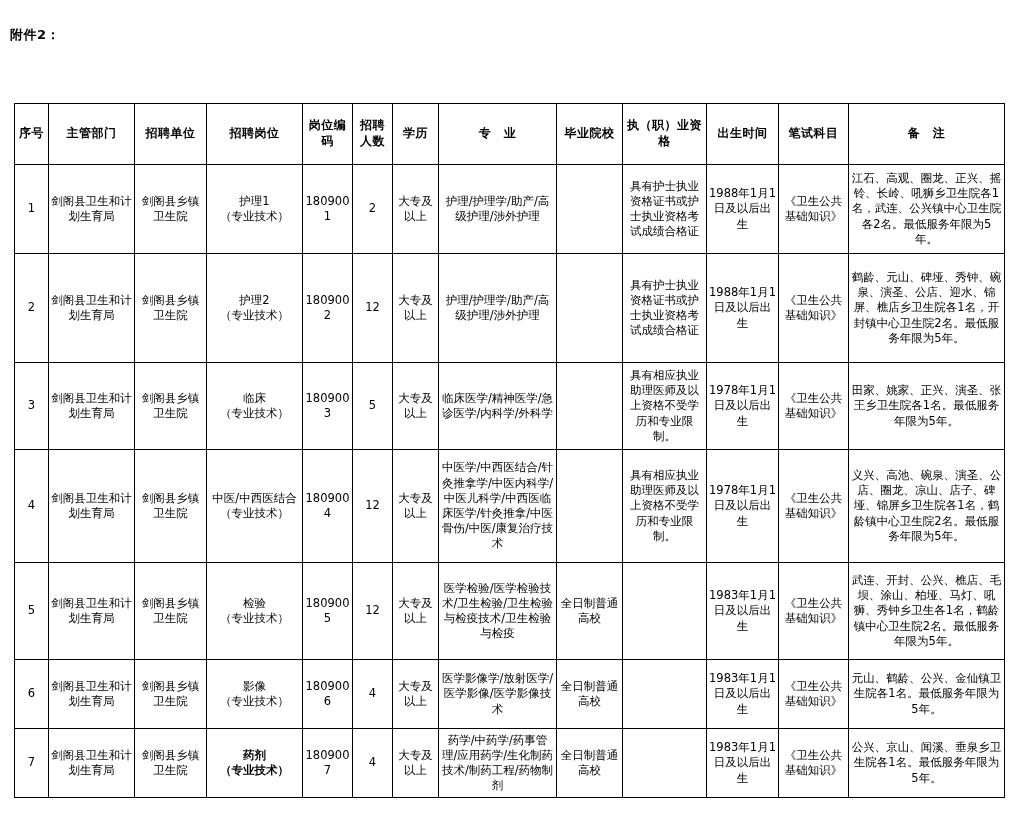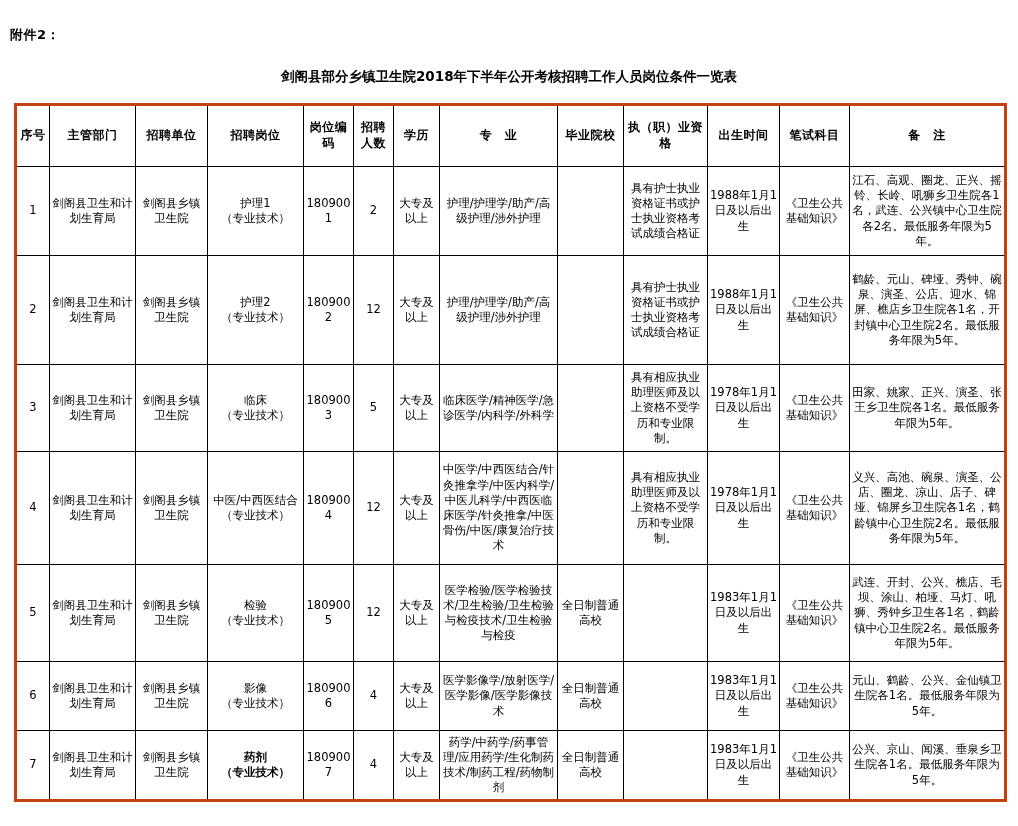--- a/index.html
+++ b/index.html
@@ -43,21 +43,21 @@
   .table-wrap {
     position: absolute;
     left: 14px;
     top: 103px;
     width: 990px;
   }
   table.grid {
     border-collapse: collapse;
     table-layout: fixed;
     width: 990px;
-    border: 3px solid #c2410c;
+    border: 1px solid #c2410c;
   }
   table.grid th, table.grid td {
     border: 1px solid #000;
     padding: 2px 2px;
     vertical-align: middle;
     text-align: center;
     font-size: 11.5px;
     line-height: 1.32;
     word-break: break-all;
     font-family: "DejaVu Sans", "Liberation Sans", sans-serif;
@@ -104,21 +104,20 @@
   tr.r6 td { height: 64px; }
   tr.r7 td { height: 64px; }
 </style>
 </head>
 <body>
 
 <div class="page">
 
   <div class="attachment-label">附件2：</div>
 
-  <div class="doc-title">剑阁县部分乡镇卫生院2018年下半年公开考核招聘工作人员岗位条件一览表</div>
 
   <div class="table-wrap">
     <table class="grid">
       <colgroup>
         <col class="c0">
           <col class="c1">
           <col class="c2">
           <col class="c3">
           <col class="c4">
         <col class="c5">

